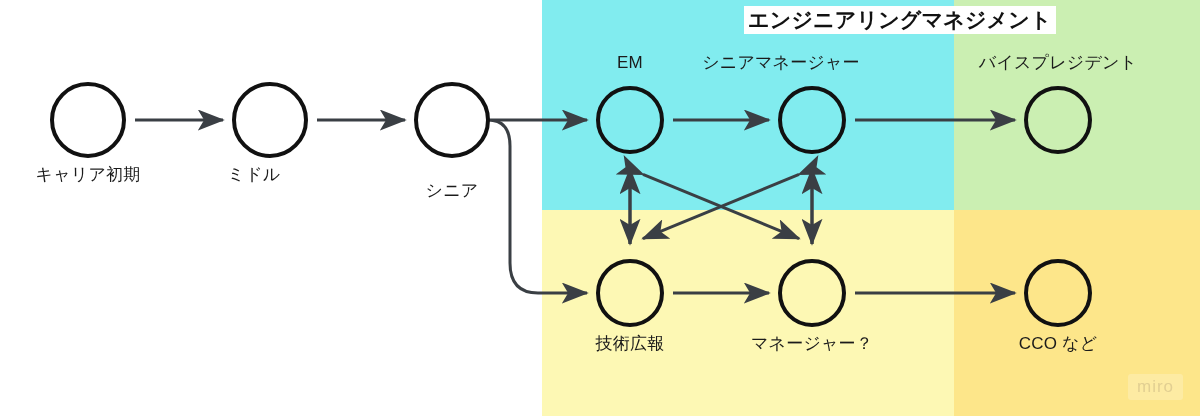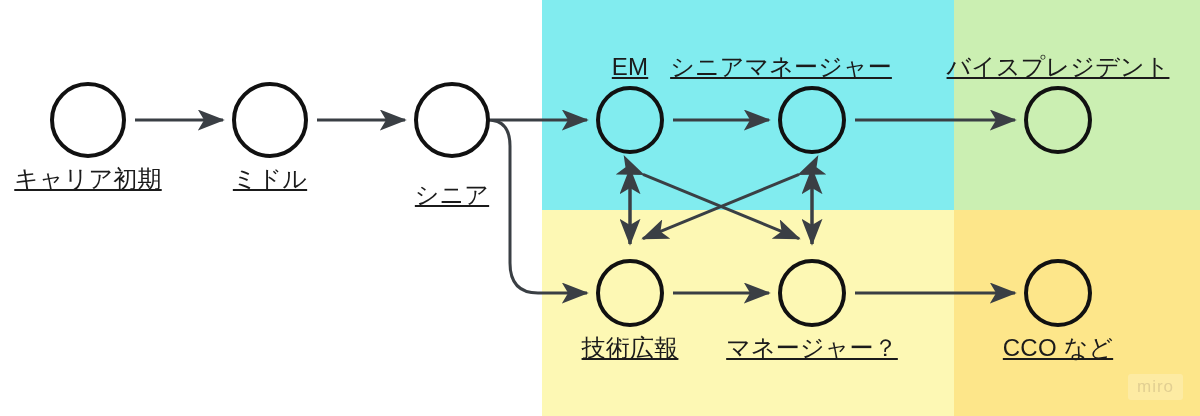--- a/index.html
+++ b/index.html
@@ -41,27 +41,26 @@
   }
   .node {
     position: absolute;
     border: 4px solid #111111;
     border-radius: 50%;
     box-sizing: border-box;
     background: transparent;
   }
   .node-label {
     position: absolute;
-    font-size: 24px;
+    font-size: 17px;
     color: #1b1b1b;
     white-space: nowrap;
     text-align: center;
     letter-spacing: 0.2px;
     line-height: 1.1;
-    text-decoration: underline;
   }
   .zone-title {
     position: absolute;
     font-size: 21px;
     font-weight: bold;
     color: #111111;
     background: #ffffff;
     white-space: nowrap;
     padding: 1px 4px;
     line-height: 1.25;
@@ -108,34 +107,35 @@
         <path d="M812,169 L812,244" marker-end="url(#arrow)"></path>
         <path d="M642.9440199645494,174.33407416121543 L799.0559800354506,238.66592583878457" marker-end="url(#arrow)" marker-start="url(#arrow)"></path>
         <path d="M799.0559800354506,174.33407416121543 L642.9440199645494,238.66592583878457" marker-end="url(#arrow)" marker-start="url(#arrow)"></path>
       </g>
   </svg>
 
   <div id="nodes-layer">
       <div class="node" style="left: 50px; top: 82px; width: 76px; height: 76px; border-color: rgb(17, 17, 17);"></div>
       <div class="node-label" style="left: -62px; width: 300px; top: 166px;">キャリア初期</div>
       <div class="node" style="left: 232px; top: 82px; width: 76px; height: 76px; border-color: rgb(17, 17, 17);"></div>
-      <div class="node-label" style="left: 120px; width: 300px; top: 166px;">ミドル</div>
+      <div class="node-label" style="left: 104px; width: 300px; top: 166px;">ミドル</div>
       <div class="node" style="left: 414px; top: 82px; width: 76px; height: 76px; border-color: rgb(17, 17, 17);"></div>
       <div class="node-label" style="left: 302px; width: 300px; top: 182px;">シニア</div>
       <div class="node" style="left: 596px; top: 86px; width: 68px; height: 68px; border-color: rgb(17, 17, 17);"></div>
       <div class="node-label" style="left: 480px; width: 300px; top: 54px;">EM</div>
       <div class="node" style="left: 778px; top: 86px; width: 68px; height: 68px; border-color: rgb(17, 17, 17);"></div>
       <div class="node-label" style="left: 631px; width: 300px; top: 54px;">シニアマネージャー</div>
       <div class="node" style="left: 1024px; top: 86px; width: 68px; height: 68px; border-color: rgb(17, 17, 17);"></div>
       <div class="node-label" style="left: 908px; width: 300px; top: 54px;">バイスプレジデント</div>
       <div class="node" style="left: 596px; top: 259px; width: 68px; height: 68px; border-color: rgb(17, 17, 17);"></div>
       <div class="node-label" style="left: 480px; width: 300px; top: 335px;">技術広報</div>
       <div class="node" style="left: 778px; top: 259px; width: 68px; height: 68px; border-color: rgb(17, 17, 17);"></div>
       <div class="node-label" style="left: 662px; width: 300px; top: 335px;">マネージャー？</div>
       <div class="node" style="left: 1024px; top: 259px; width: 68px; height: 68px; border-color: rgb(17, 17, 17);"></div>
       <div class="node-label" style="left: 908px; width: 300px; top: 335px;">CCO など</div>
     </div>
 
+  <div class="zone-title" id="title-em" style="left:744px; top:6px;">エンジニアリングマネジメント</div>
 
 
   <div class="watermark" style="left:1128px; top:374px;">miro</div>
 
 </div>
 
 </body></html>

